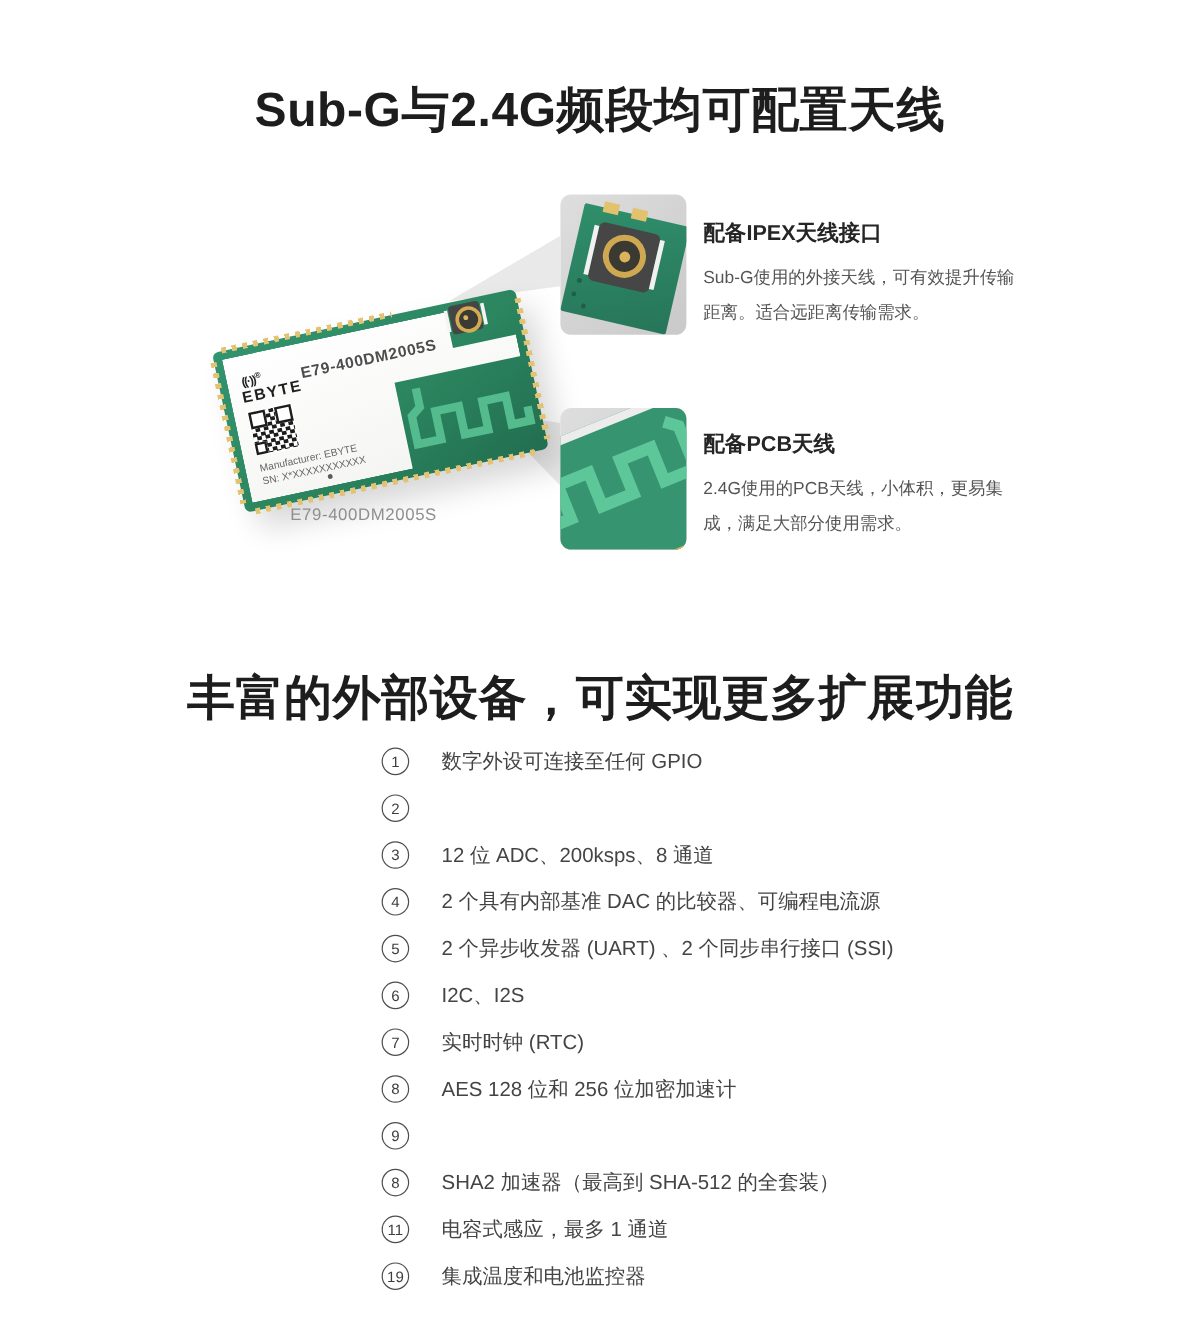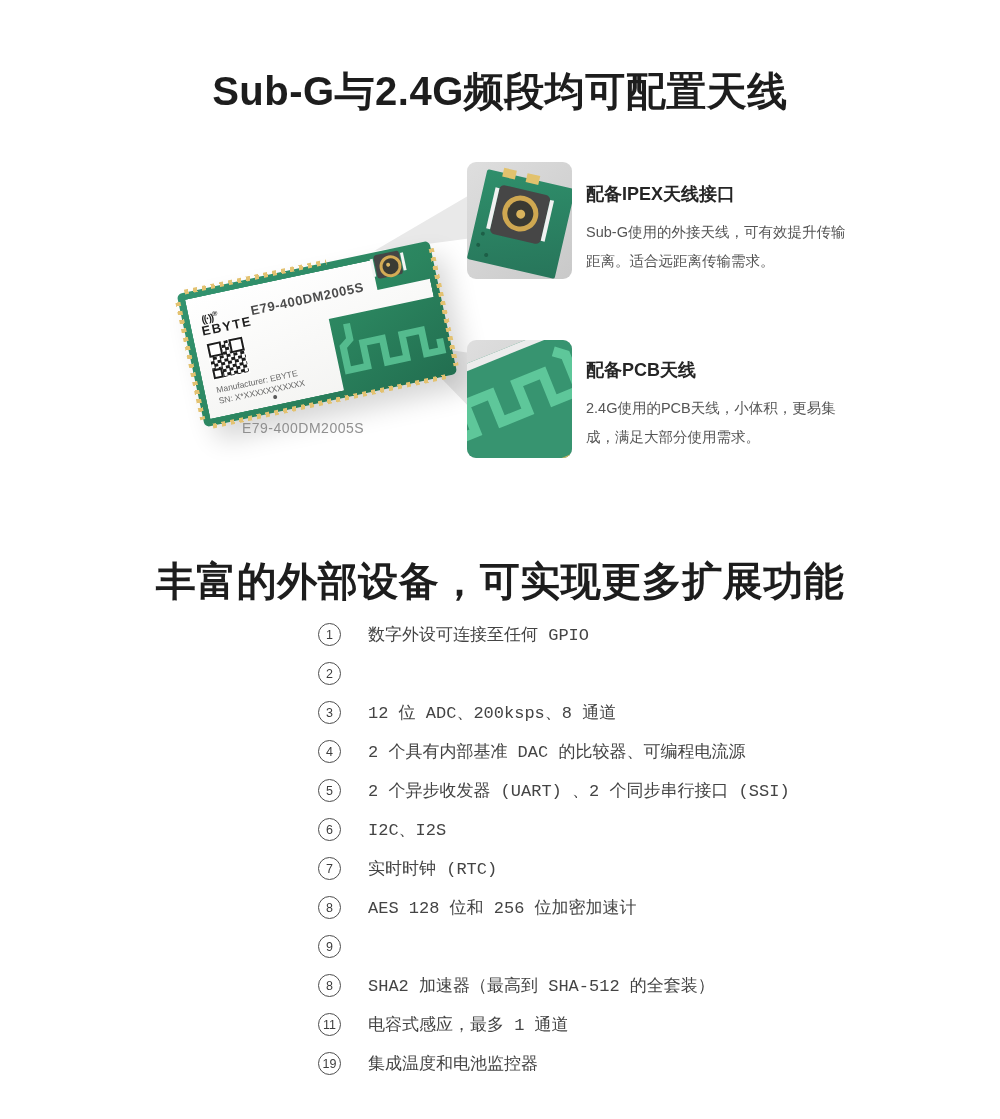--- a/index.html
+++ b/index.html
@@ -128,21 +128,21 @@
   
   #feature-list {
     position:absolute; left:318px; top:623px; display:flex; flex-direction:column; gap:16px;
   }
   .feat-row { display:flex; align-items:center; height:23px; }
   .num-badge {
     width:23px; height:23px; border:1.4px solid #4d4d4d; border-radius:50%;
     color:#3d3d3d; font-size:12.5px; display:flex; align-items:center; justify-content:center;
     margin-right:27px; flex:0 0 auto;
   }
-  .feat-text { font-size:17px; color:#444444; white-space:nowrap;font-family:Liberation Mono, monospace; }
+  .feat-text { font-size:17px; color:#444444; white-space:nowrap; }
 </style>
 </head>
 <body>
 
 <div>
 
   <h1 id="title1" class="sec-title">Sub-G与2.4G频段均可配置天线</h1>
 
   <div id="wedge1" class="wedge"></div>
   <div id="wedge2" class="wedge"></div>

